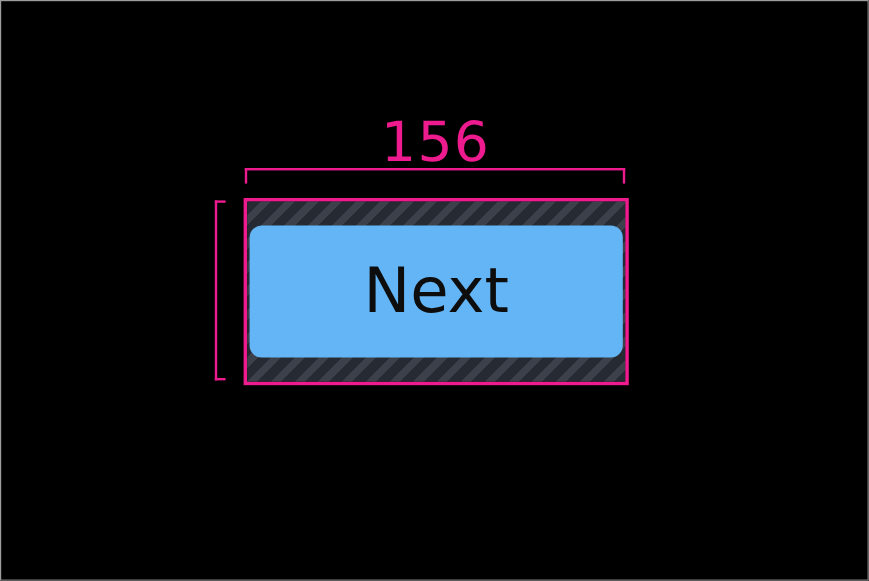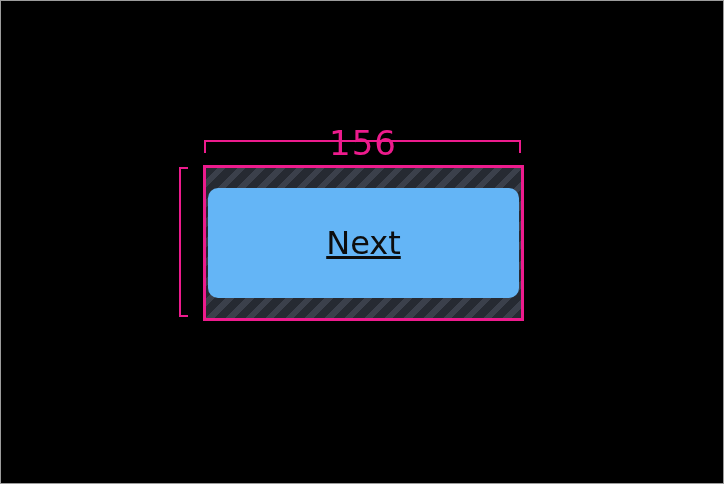--- a/index.html
+++ b/index.html
@@ -22,25 +22,24 @@
     height: 484px;
     background: var(--canvas-bg);
     border: 1px solid var(--frame-border);
     overflow: hidden;
   }
 
   
   .dim-label {
     position: absolute;
     color: var(--annotation-pink);
-    font-size: 34px;
+    font-size: 46px;
     line-height: 1;
     letter-spacing: 1px;
     font-weight: 400;
-    margin-top: 31px;
   }
   .dim-width {
     left: 202px;
     top: 94px;
     width: 320px;
     text-align: center;
   }
   .dim-height {
     left: 104px;
     top: 222px;
@@ -100,24 +99,23 @@
     border: none;
     border-radius: 10px;
     display: flex;
     align-items: center;
     justify-content: center;
     cursor: pointer;
     font-family: "DejaVu Sans", sans-serif;
   }
   .next-btn span {
     color: var(--button-text);
-    font-size: 32px;
+    font-size: 52px;
     line-height: 1;
     font-weight: 500;
-    text-decoration: underline;
   }
 </style>
 </head>
 <body>
 
 <div class="canvas">
 
   <div class="dim-label dim-width">156</div>
 
   <div class="bracket bracket-h"></div>

